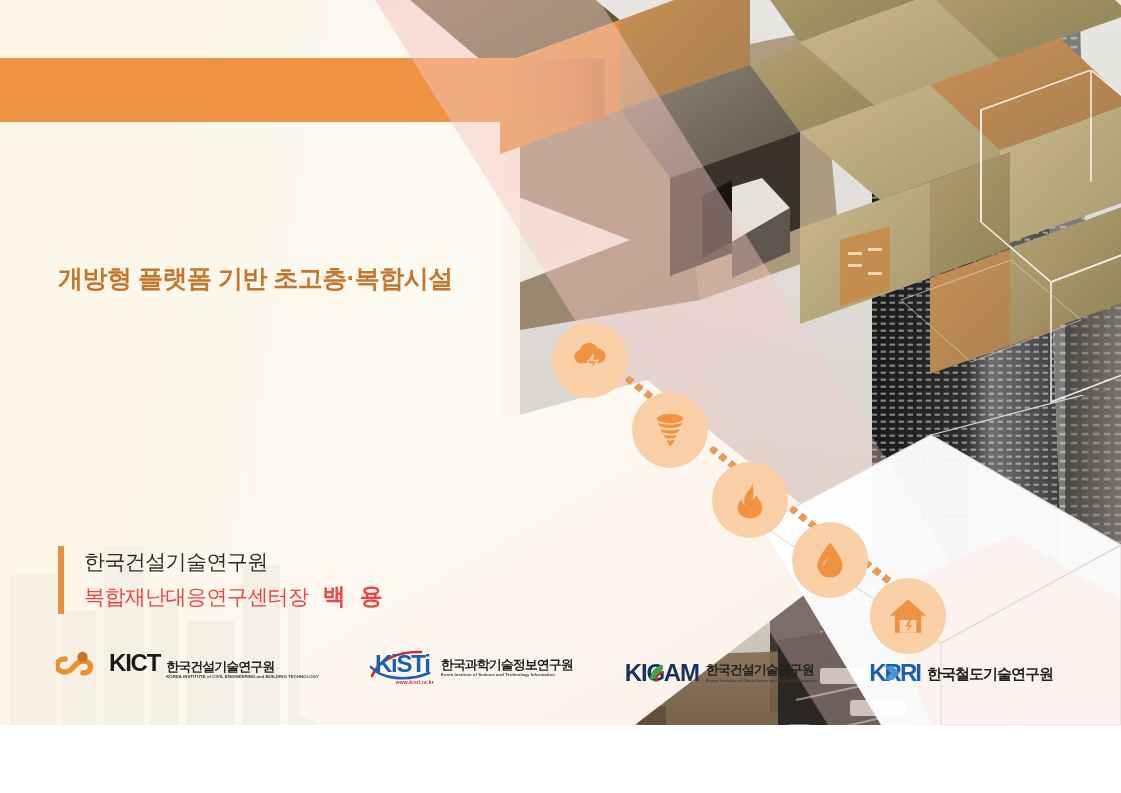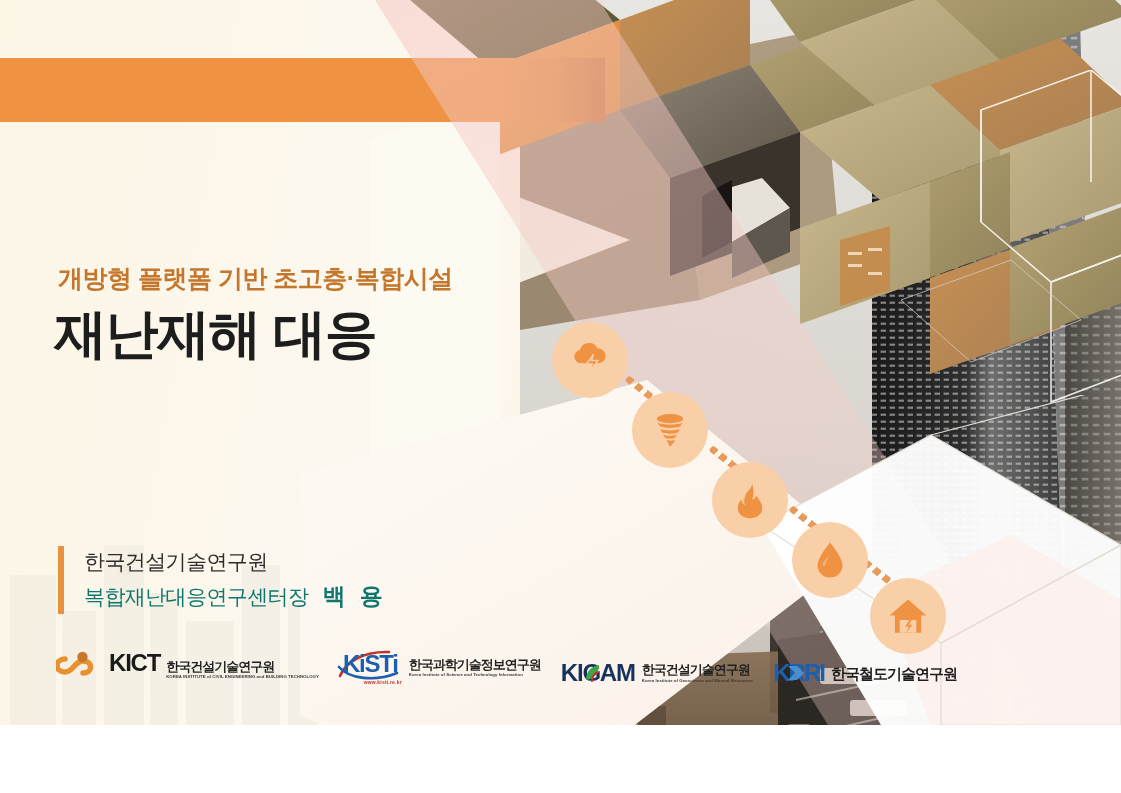--- a/index.html
+++ b/index.html
@@ -114,31 +114,31 @@
     position:absolute;left:58px;top:546px;
     padding-left:20px;
     border-left:6px solid #E8913F;
     line-height:1.55;
   }
   #org{
     font-size:21px;font-weight:500;color:#2C2C2C;
     letter-spacing:-.6px;white-space:nowrap;
   }
   #role-line{
-    font-size:21px;font-weight:500;color:#0f766e;
+    font-size:21px;font-weight:500;color:#ef4444;
     letter-spacing:-.6px;white-space:nowrap;
   }
   #role-line .person{
     font-weight:800;font-size:23px;margin-left:14px;letter-spacing:4px;
   }
 
   
   #logo-row{
     position:absolute;left:56px;bottom:40px;
-    display:flex;align-items:flex-end;gap:20px;
+    display:flex;align-items:flex-end;gap:52px;
   }
   .logo{display:flex;align-items:center;gap:7px;}
   .logo-mark{display:block;}
   .logo-text{display:flex;flex-direction:column;line-height:1;}
   .logo-ko{font-size:13px;font-weight:800;color:#1E1E1E;letter-spacing:-1px;white-space:nowrap;}
   .logo-en{font-size:4.3px;font-weight:700;color:#3A3A3A;letter-spacing:.05px;white-space:nowrap;margin-top:2.5px;}
   .logo-wordmark{font-size:24px;font-weight:800;letter-spacing:-1.2px;line-height:1;}
   .kisti-url{font-size:5px;color:#C2322E;font-weight:700;letter-spacing:.2px;margin-top:1px;text-align:center;}
 </style>
 </head>
@@ -406,21 +406,20 @@
         <path d="M25.5 28.5 21 36h4l-3 7 7-9h-4.2l3.2-5.5h-2.5z" fill="#EF9242"></path>
       </svg>
     </div>
   </div>
 
   <div id="text-block">
 
     <div id="eyebrow">개방형 플랫폼 기반 초고층·복합시설</div>
 
     <div id="headline">
-      <span class="ln">재난재해 대응</span>
     </div>
 
     <div id="author">
       <div id="org">한국건설기술연구원</div>
       <div id="role-line">
         <span>복합재난대응연구센터장</span><span class="person">백  용</span>
       </div>
     </div>
   </div>
 

